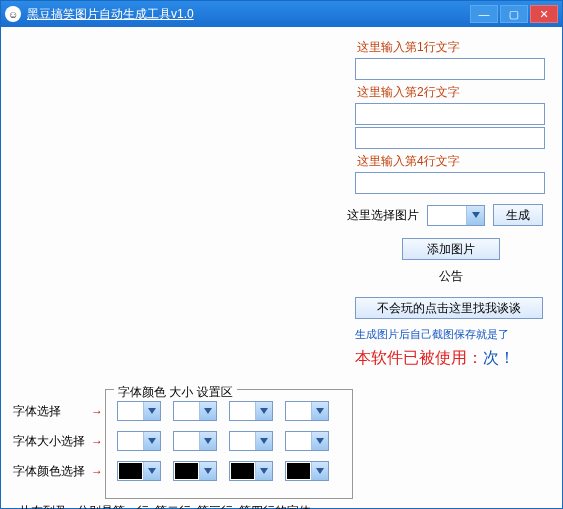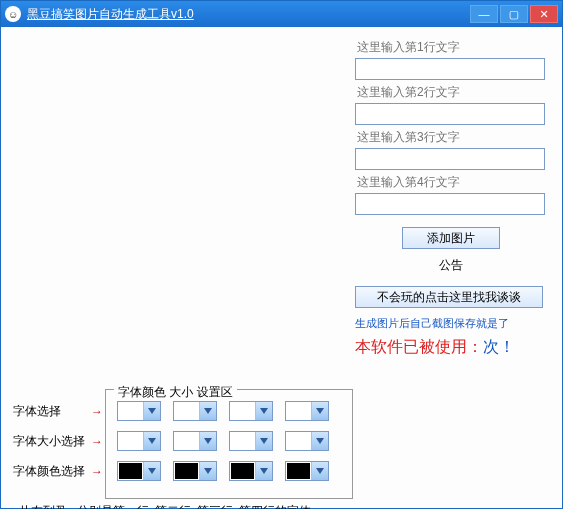--- a/index.html
+++ b/index.html
@@ -7,21 +7,21 @@
   .window { width: 563px; height: 509px; border: 1px solid #1a6ac2; display: flex; flex-direction: column; background: #fdfdfd; }
   .titlebar { height: 26px; background: linear-gradient(#2b8ae8, #1a6ed0); display: flex; align-items: center; padding: 0 4px; color: #fff; font-size: 12px; }
   .titlebar .icon { width: 16px; height: 16px; background: #fff; border-radius: 50%; margin-right: 6px; display:flex; align-items:center; justify-content:center; font-size:10px; color:#333; }
   .titlebar .title { flex: 1; text-decoration: underline; }
   .titlebar .ctrl { display: flex; gap: 2px; }
   .titlebar .btn { width: 28px; height: 18px; background: #3e97e8; border: 1px solid #5aaaf0; color: #fff; display:flex; align-items:center; justify-content:center; font-size:11px; cursor:pointer; }
   .titlebar .btn.close { background: #e04b4b; border-color:#f07070; }
   .client { flex: 1; position: relative; padding: 6px; }
   
   .right-panel { position: absolute; left: 350px; top: 8px; width: 200px; }
-  .field-label { font-size: 12px; color: #737373; margin-top: 4px; margin-left: 6px; }
+  .field-label { font-size: 12px; color: #c2410c; margin-top: 4px; margin-left: 6px; }
   .text-input { width: 190px; height: 22px; border: 1px solid #7a9ac9; background: #fff; margin-top: 2px; margin-left: 4px; font-size:12px; padding:0 4px; }
   
   .img-select-row { display:flex; align-items:center; margin-top:10px; margin-left:-4px; }
   .img-select-label { font-size:12px; }
   .combo { height: 21px; border: 1px solid #7a9ac9; background: #fff; display:inline-flex; align-items:center; }
   .combo .cbtn { width: 18px; height: 100%; background: linear-gradient(#cfe5fb,#9bc6f0); display:flex; align-items:center; justify-content:center; border-left:1px solid #a8c4e4; }
   .combo .cbtn svg { width:8px; height:6px; }
   .btn-flat { height: 22px; border:1px solid #7a9ac9; background: linear-gradient(#f4f9ff,#d9e8fb); font-size:12px; padding:0 12px; cursor:pointer; }
   
   .add-img-row { text-align:center; margin-top:12px; }
@@ -63,25 +63,36 @@
       <div class="btn close">✕</div>
     </div>
   </div>
   <div class="client">
 
     <div class="right-panel">
       <div class="field-label">这里输入第1行文字</div>
       <input class="text-input" value="" style="">
       <div class="field-label">这里输入第2行文字</div>
       <input class="text-input" value="" style="">
-      <div class="field-label">这里输入第3行文字</div>
       <input class="text-input" value="" style="">
       <div class="field-label">这里输入第4行文字</div>
       <input class="text-input" value="" style="">
       
+      <div class="img-select-row">
+        <span class="img-select-label">这里选择图片</span>
+        <div class="combo" style="width:58px; margin:0 8px;">
+          <div style="flex:1"></div>
+          <div class="cbtn">
+              <svg viewBox="0 0 8 6">
+                <path d="M0 0 L8 0 L4 6 Z" fill="#2a5a9a"></path>
+              </svg>
+            </div>
+        </div>
+        <button class="btn-flat">生成</button>
+      </div>
       
       <div class="add-img-row">
         <button class="btn-flat" style="padding:0 24px;">添加图片</button>
       </div>
       
       <div class="notice-label">公告</div>
       
       <div class="help-btn-row">
         <button class="btn-flat" style="width:188px;">不会玩的点击这里找我谈谈</button>
       </div>

